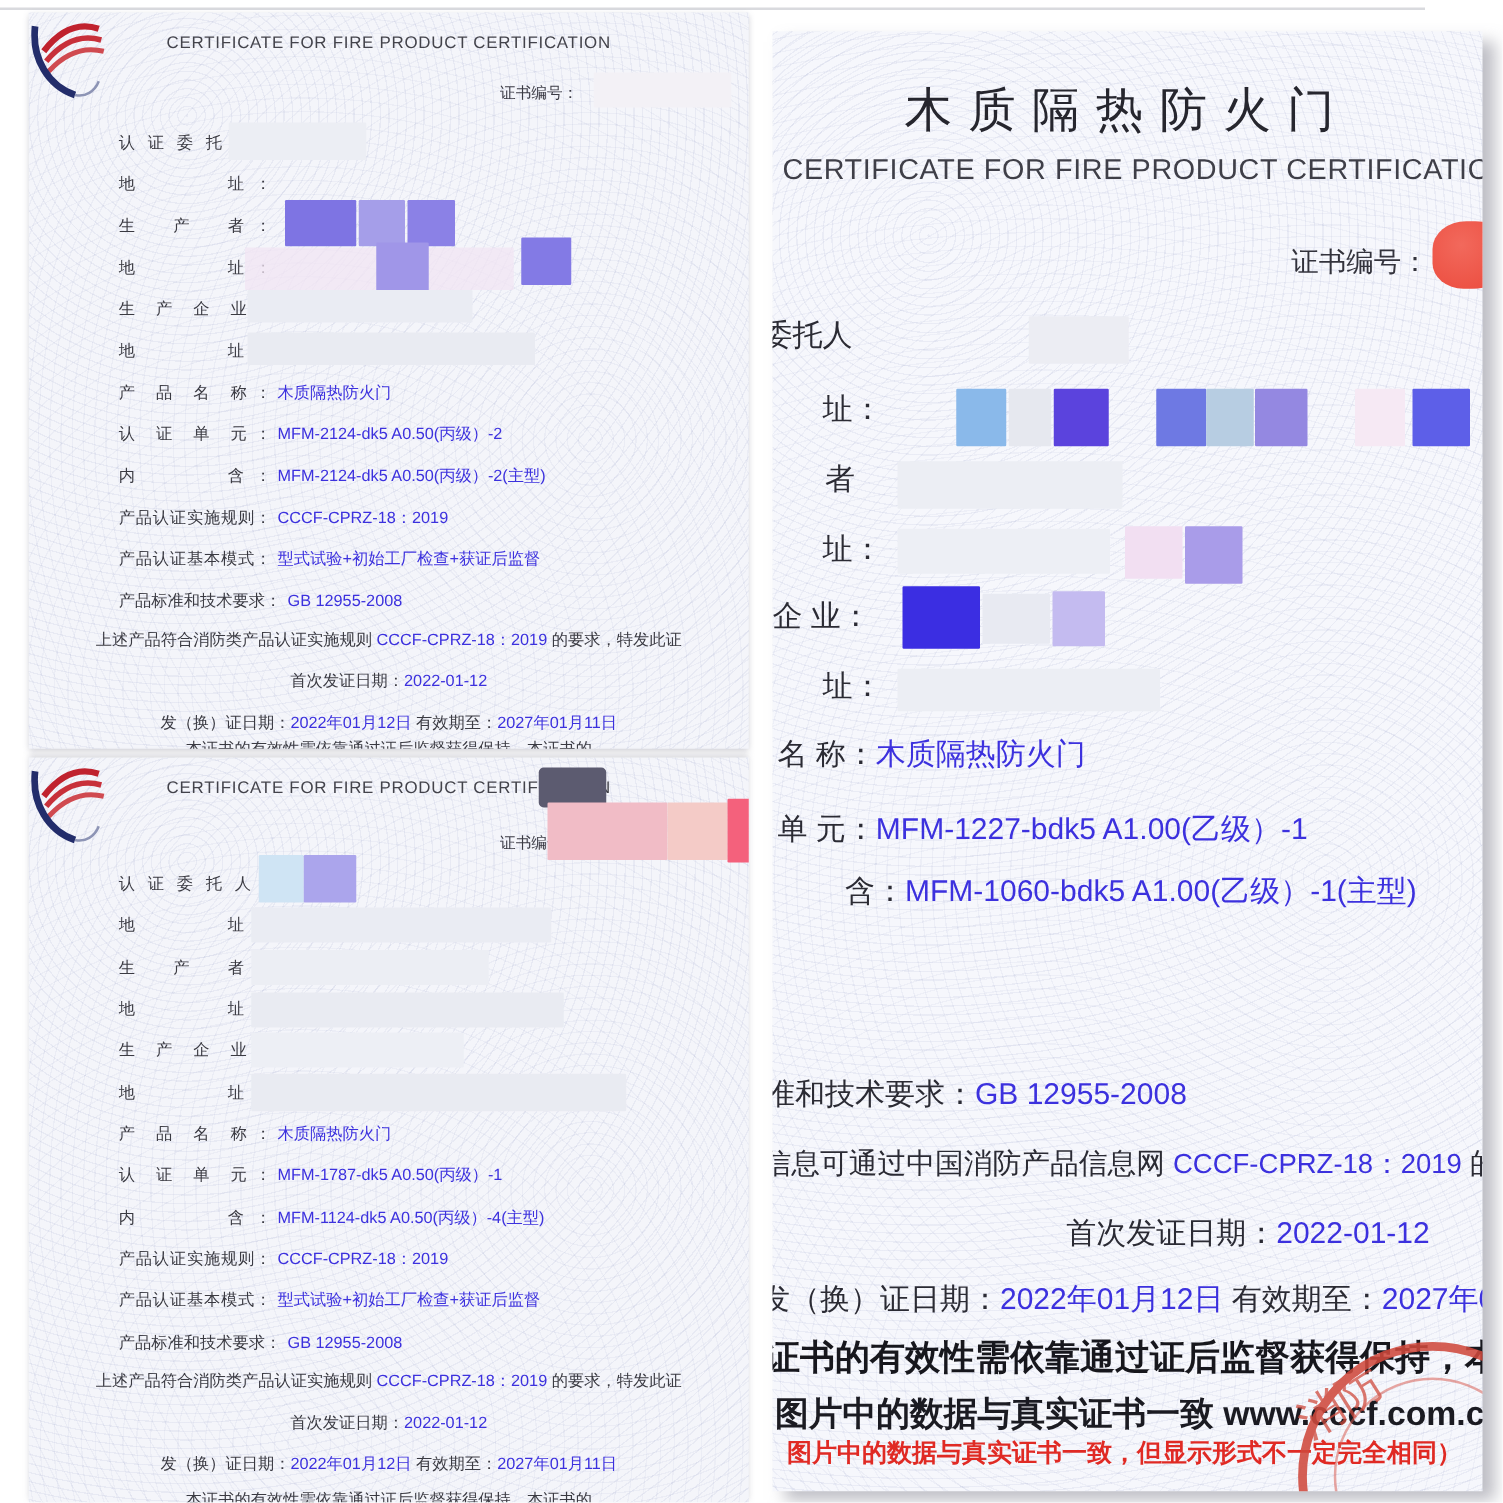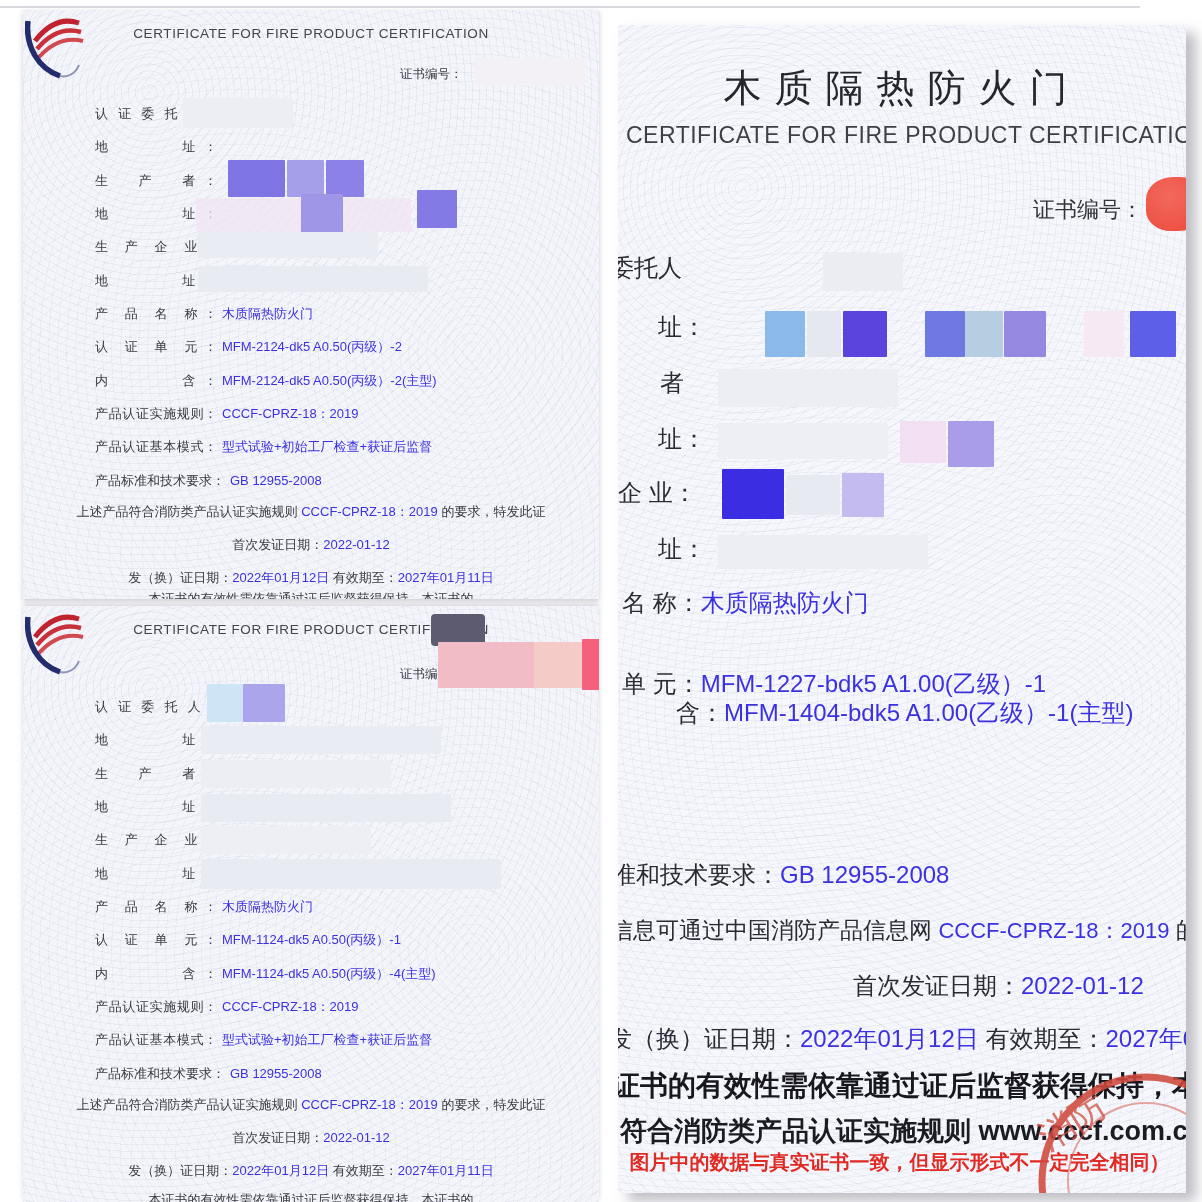--- a/index.html
+++ b/index.html
@@ -113,21 +113,21 @@
   <i class="rd" style="left:511px;top:36px;width:48px;height:46px;background:#f4cbc7"></i>
   <i class="rd" style="left:559px;top:33px;width:46px;height:51px;background:#f4617c"></i>
 
   <div class="row" style="top:92px"><span class="lbl">认 证 委 托 人：</span><span class="val"></span></div>
   <div class="row" style="top:125px"><span class="lbl">地　　　址：</span><span class="val"></span></div>
   <div class="row" style="top:159px"><span class="lbl">生　产　者：</span><span class="val"></span></div>
   <div class="row" style="top:192px"><span class="lbl">地　　　址：</span><span class="val"></span></div>
   <div class="row" style="top:225px"><span class="lbl">生 产 企 业：</span><span class="val"></span></div>
   <div class="row" style="top:259px"><span class="lbl">地　　　址：</span><span class="val"></span></div>
   <div class="row" style="top:292px"><span class="lbl">产 品 名 称：</span><span class="val">木质隔热防火门</span></div>
-  <div class="row" style="top:325px"><span class="lbl">认 证 单 元：</span><span class="val">MFM-1124-dk5 A0.50(丙级）-1</span></div>
+  <div class="row" style="top:325px"><span class="lbl">认 证 单 元：</span><span class="val">MFM-1787-dk5 A0.50(丙级）-1</span></div>
   <div class="row" style="top:359px"><span class="lbl">内　　　含：</span><span class="val">MFM-1124-dk5 A0.50(丙级）-4(主型)</span></div>
   <div class="row" style="top:392px"><span class="lbl">产品认证实施规则：</span><span class="val">CCCF-CPRZ-18：2019</span></div>
   <div class="row" style="top:425px"><span class="lbl">产品认证基本模式：</span><span class="val">型式试验+初始工厂检查+获证后监督</span></div>
   <div class="row" style="top:459px"><span class="lbl">产品标准和技术要求：</span><span class="val">GB 12955-2008</span></div>
 
   <i class="rd" style="left:184px;top:78px;width:36px;height:38px;background:#cfe4f4"></i>
   <i class="rd" style="left:220px;top:78px;width:42px;height:38px;background:#aba5ec"></i>
   <i class="rd" style="left:178px;top:120px;width:240px;height:28px;background:#eaecf3"></i>
   <i class="rd" style="left:178px;top:154px;width:190px;height:28px;background:#eceef4"></i>
   <i class="rd" style="left:178px;top:188px;width:250px;height:28px;background:#e9ebf2"></i>
@@ -177,38 +177,38 @@
 
   <div class="rrow" style="left:0px;top:452px"><span>企 业：</span></div>
   <i class="rd" style="left:104px;top:444px;width:62px;height:50px;background:#3b2ee2"></i>
   <i class="rd" style="left:168px;top:450px;width:54px;height:40px;background:#e8eaf2"></i>
   <i class="rd" style="left:224px;top:448px;width:42px;height:44px;background:#c4bbf0"></i>
 
   <div class="rrow" style="left:40px;top:508px"><span>址：</span></div>
   <i class="rd" style="left:100px;top:510px;width:210px;height:34px;background:#eceef4"></i>
 
   <div class="rrow" style="left:4px;top:562px"><span>名 称：</span><span class="val">木质隔热防火门</span></div>
-  <div class="rrow" style="left:4px;top:643px"><span>单 元：</span><span class="val">MFM-1227-bdk5 A1.00(乙级）-1</span></div>
-  <div class="rrow" style="left:58px;top:672px"><span>含：</span><span class="val">MFM-1404-bdk5 A1.00(乙级）-1(主型)</span></div>
+  <div class="rrow" style="left:4px;top:622px"><span>单 元：</span><span class="val">MFM-1227-bdk5 A1.00(乙级）-1</span></div>
+  <div class="rrow" style="left:58px;top:672px"><span>含：</span><span class="val">MFM-1060-bdk5 A1.00(乙级）-1(主型)</span></div>
   <div class="rrow" style="left:-6px;top:834px"><span>准和技术要求：</span><span class="val">GB 12955-2008</span></div>
 
   <div class="rrow" style="left:-8px;top:890px;font-size:23px">
     <span>信息可通过中国消防产品信息网 </span><span class="val" style="font-size:22px">CCCF-CPRZ-18：2019</span><span> 的要求</span>
   </div>
   <div class="rrow" style="left:235px;top:945px">
     <span>首次发证日期：</span><span class="val">2022-01-12</span>
   </div>
   <div class="rrow" style="left:-10px;top:998px">
     <span>发（换）证日期：</span><span class="val">2022年01月12日</span><span> 有效期至：</span><span class="val">2027年01月1</span>
   </div>
   <div class="rrow r-big" style="left:-6px;top:1042px">
     <span>证书的有效性需依靠通过证后监督获得保持，本证</span>
   </div>
   <div class="rrow" style="left:2px;top:1088px;font-size:27px;font-weight:600;color:#1b1b22">
-    <span>符合消防类产品认证实施规则 </span><span>www.cccf.com.cn</span>
+    <span>图片中的数据与真实证书一致 </span><span>www.cccf.com.cn</span>
   </div>
   <div class="rrow r-red" style="left:-14px;top:1124px">
     <span>： 图片中的数据与真实证书一致，但显示形式不一定完全相同）</span>
   </div>
 
   <svg class="stamp" viewBox="0 0 240 220">
     <circle cx="150" cy="150" r="104" stroke="#d0493d" stroke-width="7" fill="none"></circle>
     <circle cx="150" cy="150" r="78" stroke="#d75a4e" stroke-width="2" fill="none" opacity=".6"></circle>
     <text x="52" y="120" font-size="36" fill="#cf4a3e" opacity=".85" transform="rotate(-32 52 120)">消防</text>
   </svg>

